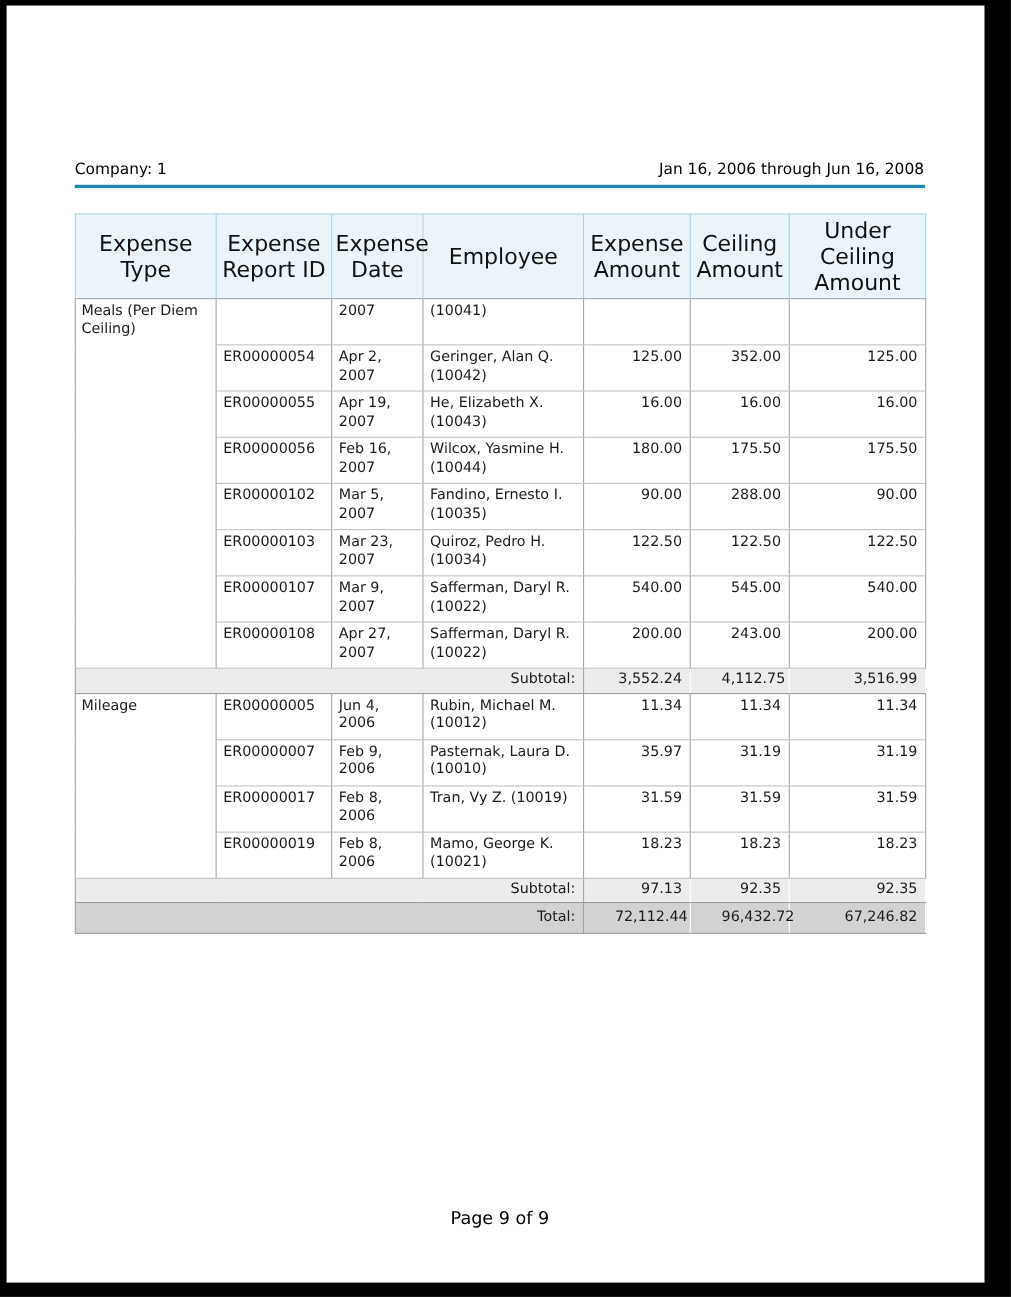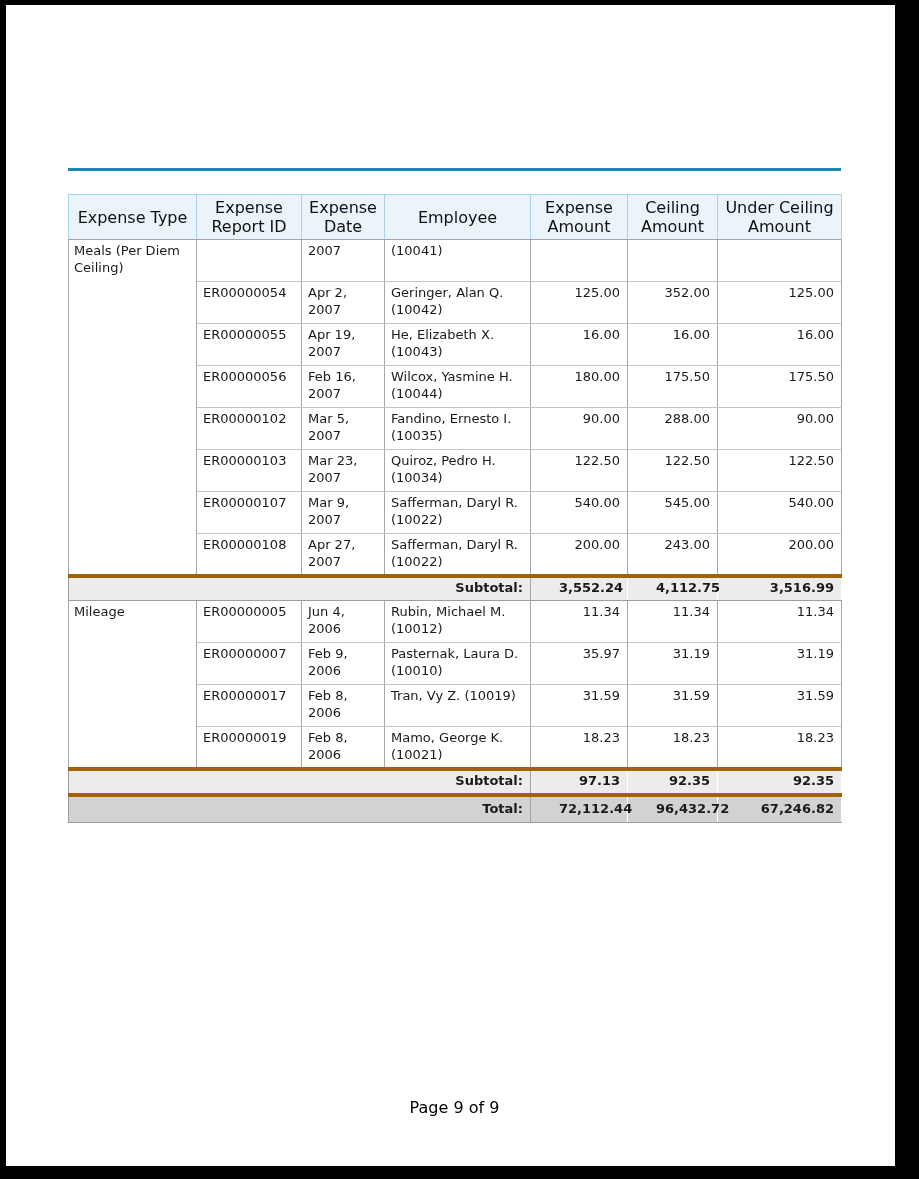--- a/index.html
+++ b/index.html
@@ -47,21 +47,21 @@
     border-collapse: collapse;
     table-layout: fixed;
     font-size: 13px;
     border: 1px solid var(--header-border, #a9d4e8);
   }
   thead th {
     background: var(--header-bg, #eaf4fa);
     border: 1px solid var(--header-border, #a9d4e8);
     border-bottom: 1px solid #a6a6a6;
     font-weight: normal;
-    font-size: 16px;
+    font-size: 20px;
     height: 45px;
     text-align: center;
     vertical-align: middle;
     padding: 2px 3px;
     color: #111;
   }
   tbody td {
     border-left: 1px solid #a6a6a6;
     border-right: 1px solid #a6a6a6;
     border-top: 1px solid #c4c4c4;
@@ -69,23 +69,23 @@
     vertical-align: top;
     padding: 3px 5px 4px 6px;
     line-height: 1.28;
     background: #fff;
   }
   tbody tr.data-row { height: 42px; }
   td.cell-type { padding-left: 5px; }
   td.cell-date { white-space: pre-line; }
   td.cell-amt { text-align: right; padding-right: 7px; padding-left: 28px; }
   tr.row-subtotal td, tr.row-total td {
-    font-weight: bold;
+    font-weight: normal;
     vertical-align: middle;
-    border-top: 4px solid #a16207;
+    border-top: 1px solid #a16207;
     border-bottom: 1px solid #9e9e9e;
     padding-top: 2px; padding-bottom: 3px;
   }
   tr.row-subtotal td { background: var(--subtotal-bg, #ececec); height: 22px; text-align: right; }
   tr.row-total td   { background: var(--total-bg, #d2d2d2); height: 28px; }
   tr.row-subtotal td.cell-amt, tr.row-total td.cell-amt {
     border-left: 1px solid #fff; border-right: 1px solid #fff;
   }
   tr.row-subtotal td.cell-label, tr.row-total td.cell-label {
     text-align: right; padding-right: 7px;
@@ -97,20 +97,24 @@
     text-align: center;
     font-size: 16px; color: #000;
   }
 </style>
 </head>
 <body>
 
 <div class="page">
 
 
+  <div class="meta-row">
+    <span>Company: 1</span>
+    <span>Jan 16, 2006 through Jun 16, 2008</span>
+  </div>
 
   <div class="divider-rule"></div>
 
   <table class="report">
     <colgroup>
       <col style="width:128px">
         <col style="width:105px">
         <col style="width:83px">
       <col style="width:146px">
         <col style="width:97px">

